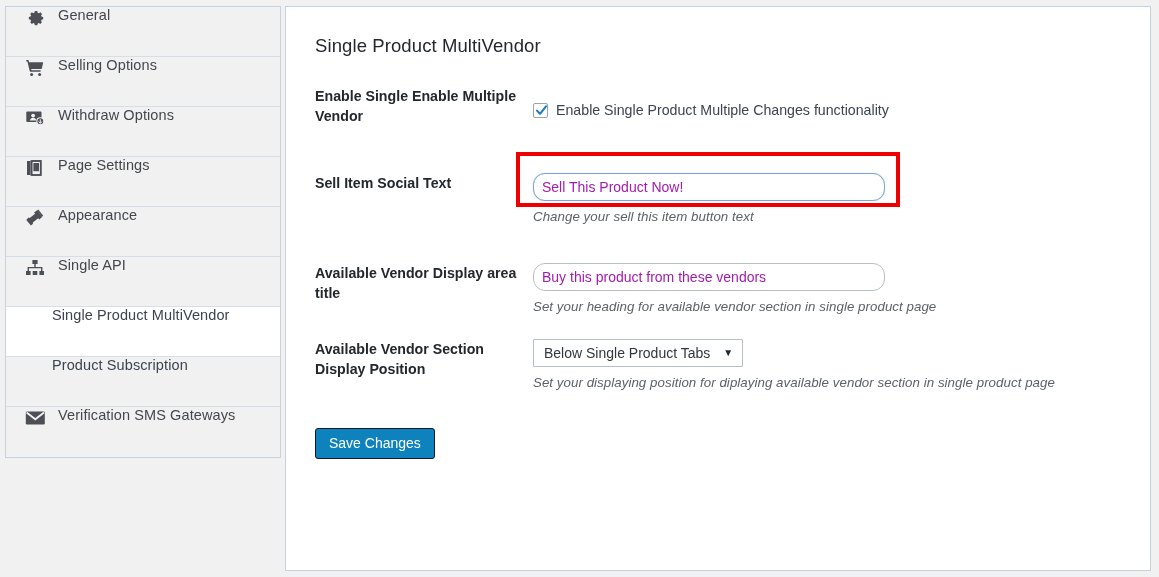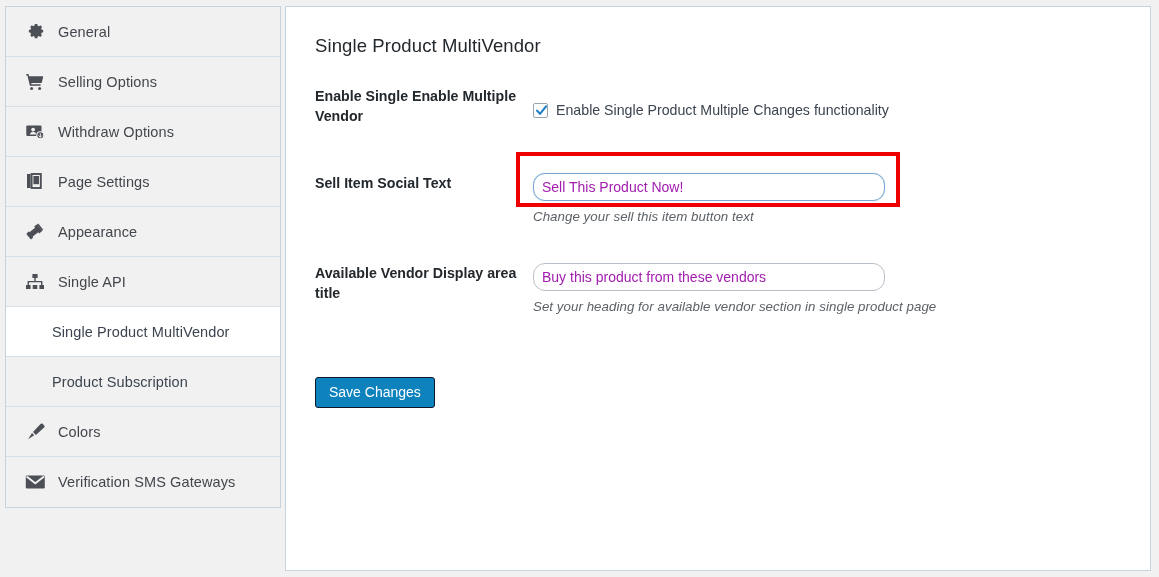--- a/index.html
+++ b/index.html
@@ -27,21 +27,21 @@
     left: 5px;
     top: 6px;
     width: 276px;
     background: #f1f1f1;
     border: 1px solid #c6d3de;
     box-sizing: border-box;
   }
   .nav-item {
     position: relative;
     display: flex;
-    align-items: center;
+    align-items: flex-start;
     height: 50px;
     box-sizing: border-box;
     border-bottom: 1px solid #d6dfe8;
     background: #f1f1f1;
     padding-left: 18px;
     cursor: pointer;
   }
   .nav-item:last-child {
     border-bottom: none;
   }
@@ -276,29 +276,20 @@
             <path d="M10 5v3.6M3.3 12V8.6h13.4V12" stroke="currentColor" stroke-width="1.4" fill="none"></path>
           </svg>
         </span>
         <span class="nav-label">Single API</span>
       </div>
       <div class="nav-item sub active">
         <span class="nav-label">Single Product MultiVendor</span>
       </div>
       <div class="nav-item sub">
         <span class="nav-label">Product Subscription</span>
-      </div>
-      <div class="nav-item">
-        <span class="nav-icon">
-          <svg width="20" height="20" viewBox="0 0 20 20">
-            <path fill="currentColor" d="M17.6 1.8c-.6-.6-1.5-.5-2.1.1L8 10.1l2.9 2.9 8.2-7.5c.6-.6.7-1.5.1-2.1l-1.6-1.6z"></path>
-            <path fill="currentColor" d="M7 11.1L3.1 17.2l6.1-3.9-2.2-2.2z"></path>
-          </svg>
-        </span>
-        <span class="nav-label">Colors</span>
       </div>
       <div class="nav-item">
         <span class="nav-icon">
           <svg width="21" height="16" viewBox="0 0 21 16">
             <rect x="0.8" y="1.4" width="19" height="13.2" rx="1.3" fill="currentColor"></rect>
             <path d="M1.6 2.6l8.7 6.6 8.7-6.6" stroke="#f1f1f1" stroke-width="1.9" fill="none"></path>
           </svg>
         </span>
         <span class="nav-label">Verification SMS Gateways</span>
       </div>
@@ -350,20 +341,30 @@
             <input class="txt-input" type="text" value="Buy this product from these vendors" placeholder="Buy this product from these vendors" style="">
             <div class="desc">Set your heading for available vendor section in single product page</div>
           </td>
         </tr>
 
         <tr>
             <td style="height:23px"></td>
             <td></td>
           </tr>
 
+        <tr class="form-row">
+          <td class="row-label">Available Vendor Section Display Position</td>
+          <td class="row-field">
+            <div class="sel-wrap">
+              <span class="sel-text">Below Single Product Tabs</span>
+              <span class="sel-caret">▼</span>
+            </div>
+            <div class="desc">Set your displaying position for diplaying available vendor section in single product page</div>
+          </td>
+        </tr>
 
         <tr>
             <td style="height:36px"></td>
             <td></td>
           </tr>
 
         <tr>
           <td colspan="2" style="padding:0">
             <button class="save-btn" style="background: rgb(13, 130, 189);">Save Changes</button>
           </td>

